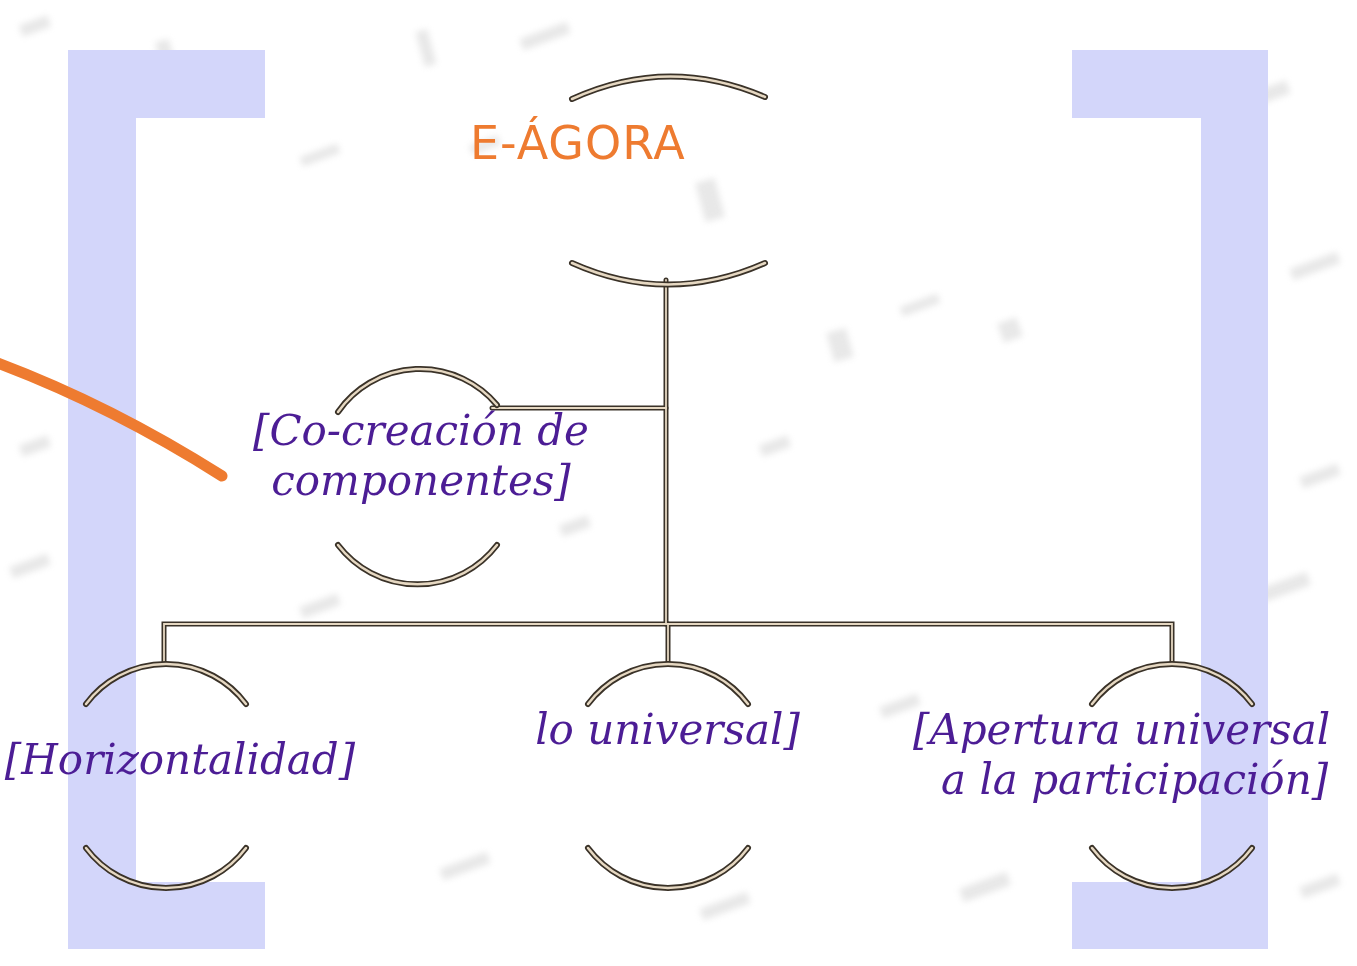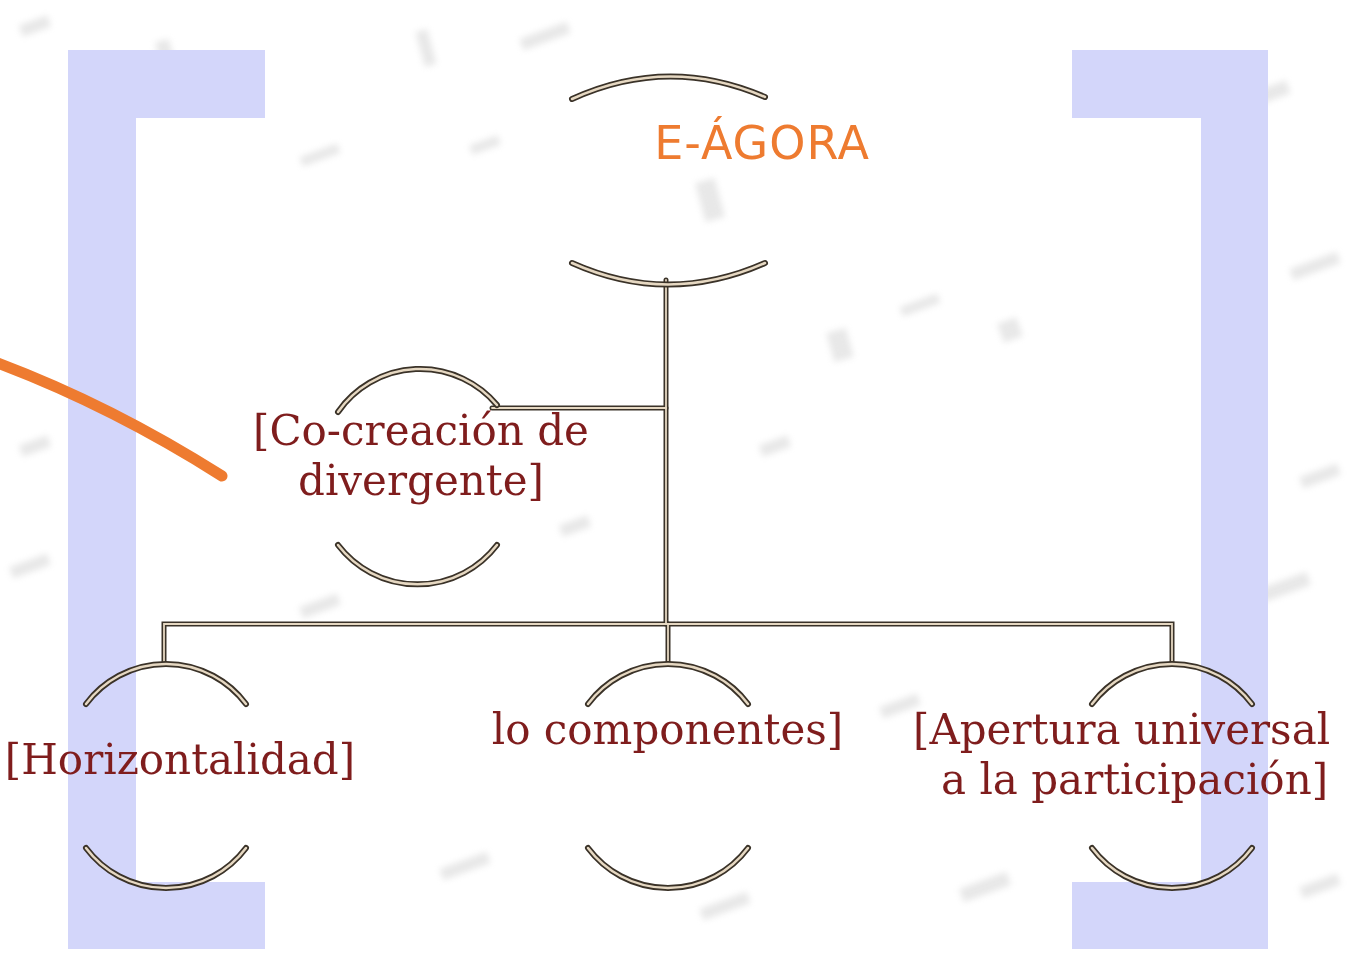--- a/index.html
+++ b/index.html
@@ -5,26 +5,26 @@
   html, body { margin: 0; padding: 0; }
   body {
     width: 1357px; height: 966px; overflow: hidden; position: relative;
     background: #ffffff;
     font-family: "DejaVu Serif", serif;
   }
   .bg-texture { position: absolute; left: 0; top: 0; width: 1357px; height: 966px; }
   .bracket-part { position: absolute; background: #d3d6fa; }
   .diagram-svg { position: absolute; left: 0; top: 0; width: 1357px; height: 966px; }
   .node-text {
-    position: absolute; color: #7f1d1d; text-align: center; white-space: nowrap;
-    font-family: "DejaVu Serif", serif; line-height: 1.18;
+    position: absolute; color: #4c1d95; text-align: center; white-space: nowrap;
+    font-family: "DejaVu Serif", serif; line-height: 1.18; font-style: italic;
   }
   .node-text span { display: block; }
   .title-block {
-    position: absolute; left: 470px; top: 118px; width: 400px; text-align: right;
+    position: absolute; left: 470px; top: 118px; width: 400px; text-align: left;
     color: #ee7b30; font-family: "DejaVu Sans", sans-serif; line-height: 1.12;
   }
   .title-main { display: block; font-size: 46px; letter-spacing: 1px; }
   .title-sub { display: block; font-size: 38px; }
 </style>
 </head>
 <body>
 
 <svg class="bg-texture" viewBox="0 0 1357 966">
   <defs>
@@ -123,27 +123,27 @@
     <path d="M-5 362 Q110 405 222 476" stroke="#ee7b30" stroke-width="11"></path>
   </g>
 </svg>
 
 <div class="title-block">
   <span class="title-main">E-ÁGORA</span>
 </div>
 
 <div class="node-text" style="left:226px; top:406px; width:390px; font-size:42px;">
   <span>[Co-creación de</span>
-  <span>divergente]</span>
+  <span>componentes]</span>
 </div>
 
 <div class="node-text" style="left:-30px; top:735px; width:420px; font-size:42px;">
   <span>[Horizontalidad]</span>
 </div>
 
 <div class="node-text" style="left:455px; top:705px; width:425px; font-size:42px;">
-  <span>lo componentes]</span>
+  <span>lo universal]</span>
 </div>
 
 <div class="node-text" style="left:913px; top:705px; width:520px; font-size:42px; text-align:left;">
   <span>[Apertura universal</span>
   <span style="padding-left:28px;">a la participación]</span>
 </div>
 
 </body></html>

